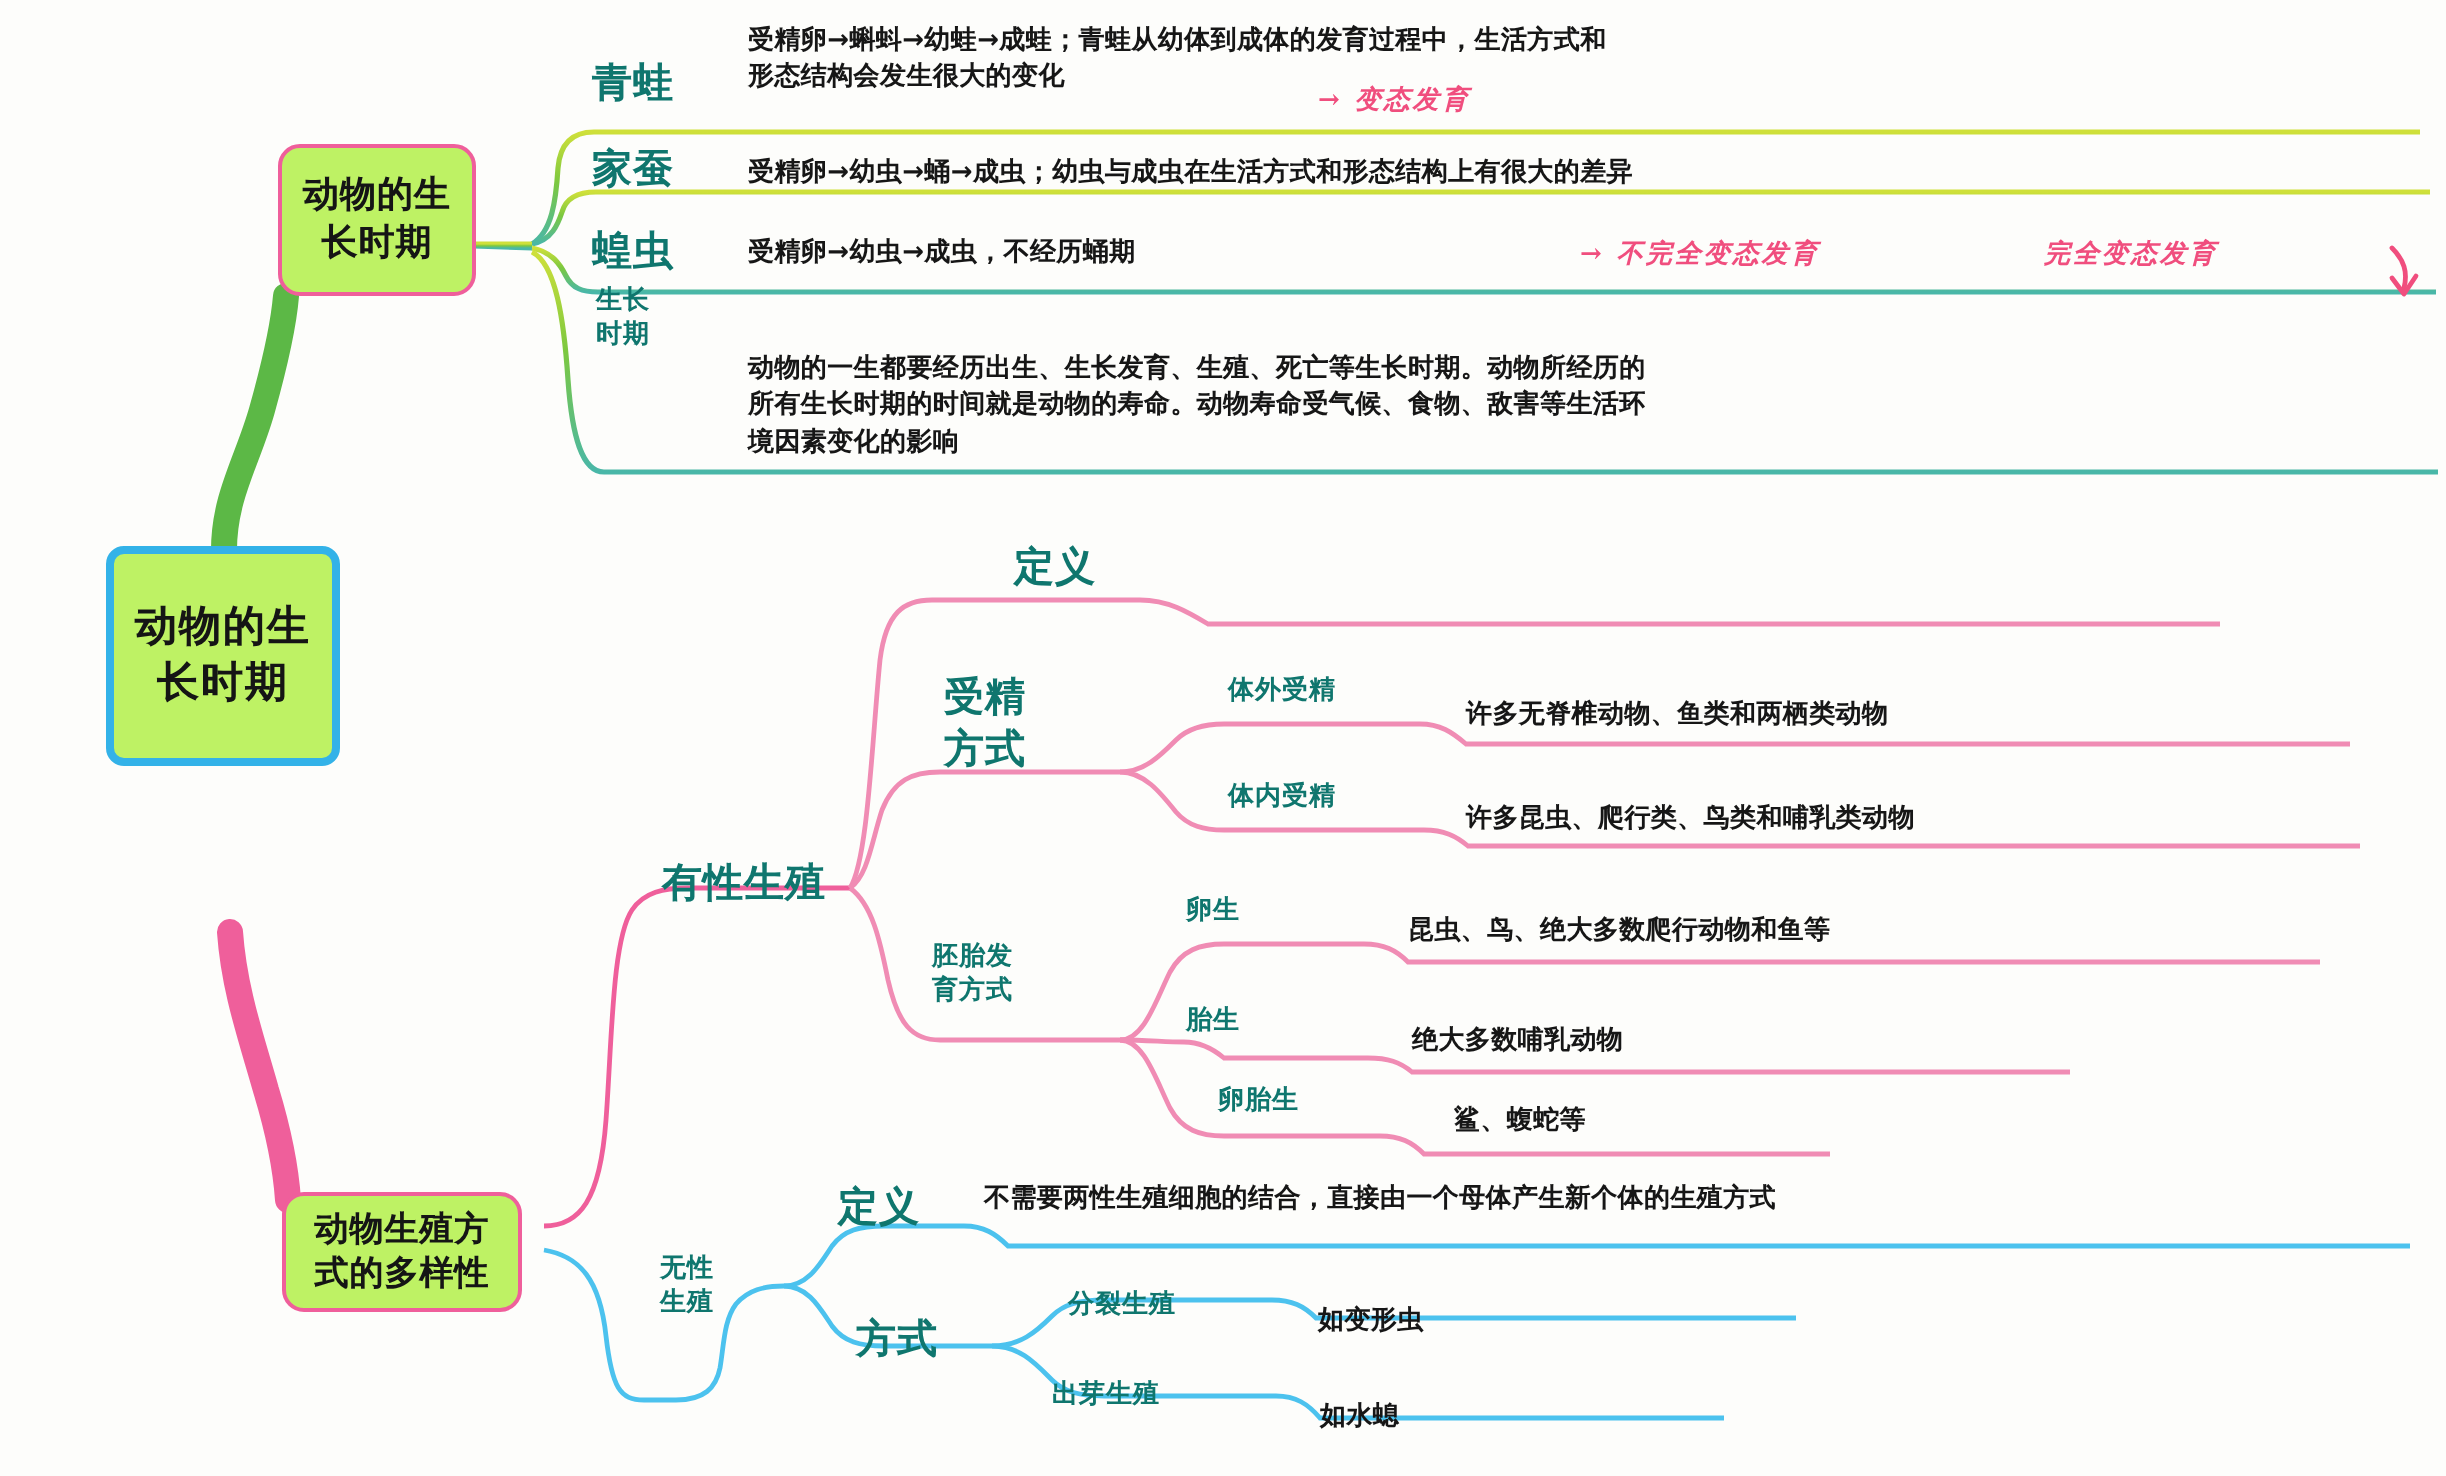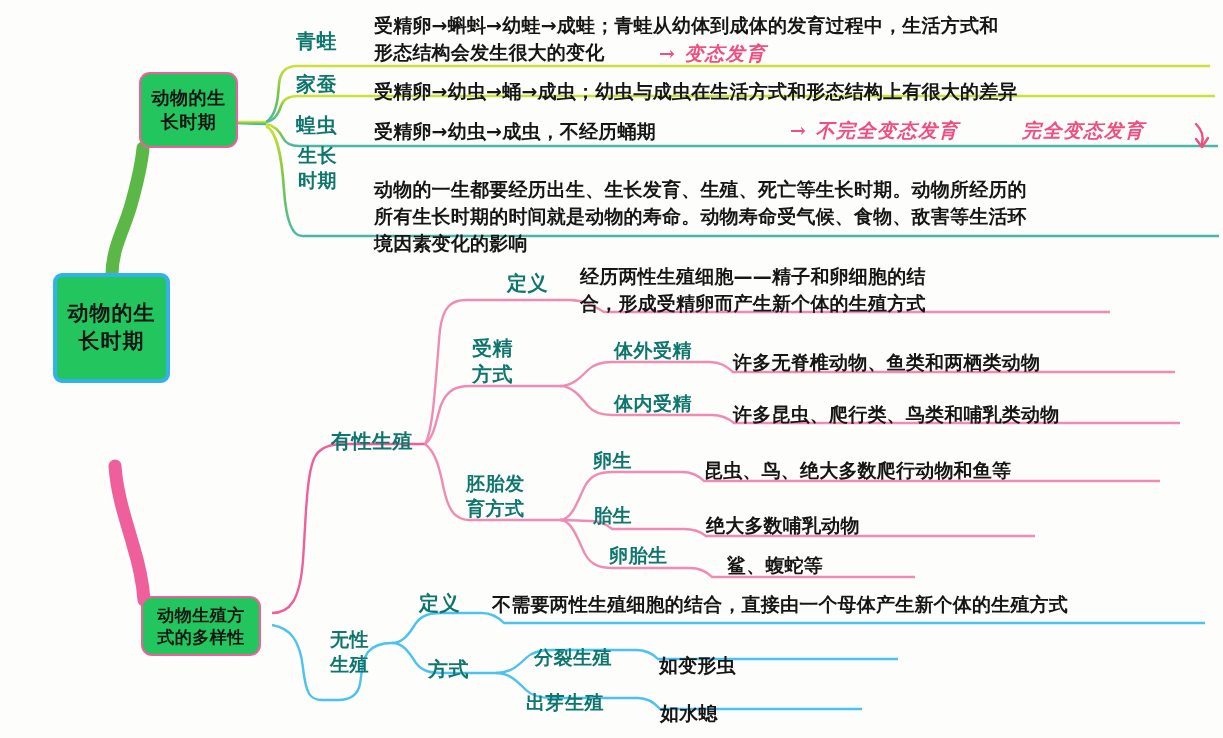--- a/index.html
+++ b/index.html
@@ -18,21 +18,21 @@
   #wires {
     position: absolute;
     left: 0; top: 0;
     width: 1223px;
     height: 738px;
     pointer-events: none;
   }
   .node {
     position: absolute;
     box-sizing: border-box;
-    background: #22c55e;
+    background: #bef264;
     display: flex;
     align-items: center;
     justify-content: center;
     text-align: center;
     font-weight: bold;
     color: #151515;
     line-height: 1.32;
     white-space: pre-line;
   }
   .node.root {
@@ -65,21 +65,21 @@
   }
   .redink {
     position: absolute;
     color: #f04e7e;
     font-family: "DejaVu Serif", "Liberation Serif", serif;
     font-style: italic;
     font-weight: bold;
     letter-spacing: 1.5px;
     white-space: nowrap;
   }
-  .s19 { font-size: 19px; }
+  .s19 { font-size: 13px; }
   .s20 { font-size: 20px; }
 </style>
 </head>
 <body>
 
 <div id="canvas">
 
   <svg id="wires" viewBox="0 0 1223 738">
     <defs>
       <linearGradient id="gGreen" x1="0" y1="0" x2="0" y2="1">
@@ -162,22 +162,20 @@
   <div class="redink s19" style="left:790px; top:118px;">→ 不完全变态发育</div>
   <div class="redink s19" style="left:1022px; top:118px;">完全变态发育</div>
 
   <div class="txt s19" style="left:374px; top:156px; width:845px;margin-top:20px;">动物的一生都要经历出生、生长发育、生殖、死亡等生长时期。动物所经历的
 所有生长时期的时间就是动物的寿命。动物寿命受气候、食物、敌害等生活环
 境因素变化的影响</div>
 
   <div class="lbl s20" style="left:331px; top:428px;">有性生殖</div>
 
   <div class="lbl s20" style="left:507px; top:270px;">定义</div>
-  <div class="txt s19" style="left:580px; top:263px; width:530px;">经历两性生殖细胞——精子和卵细胞的结
-合，形成受精卵而产生新个体的生殖方式</div>
 
   <div class="lbl s20" style="left:472px; top:335px; text-align:center;">受精
 方式</div>
 
   <div class="lbl s19" style="left:614px; top:338px;">体外受精</div>
   <div class="txt s19" style="left:733px; top:349px; width:450px;">许多无脊椎动物、鱼类和两栖类动物</div>
 
   <div class="lbl s19" style="left:614px; top:391px;">体内受精</div>
   <div class="txt s19" style="left:733px; top:401px; width:460px;">许多昆虫、爬行类、鸟类和哺乳类动物</div>
 

